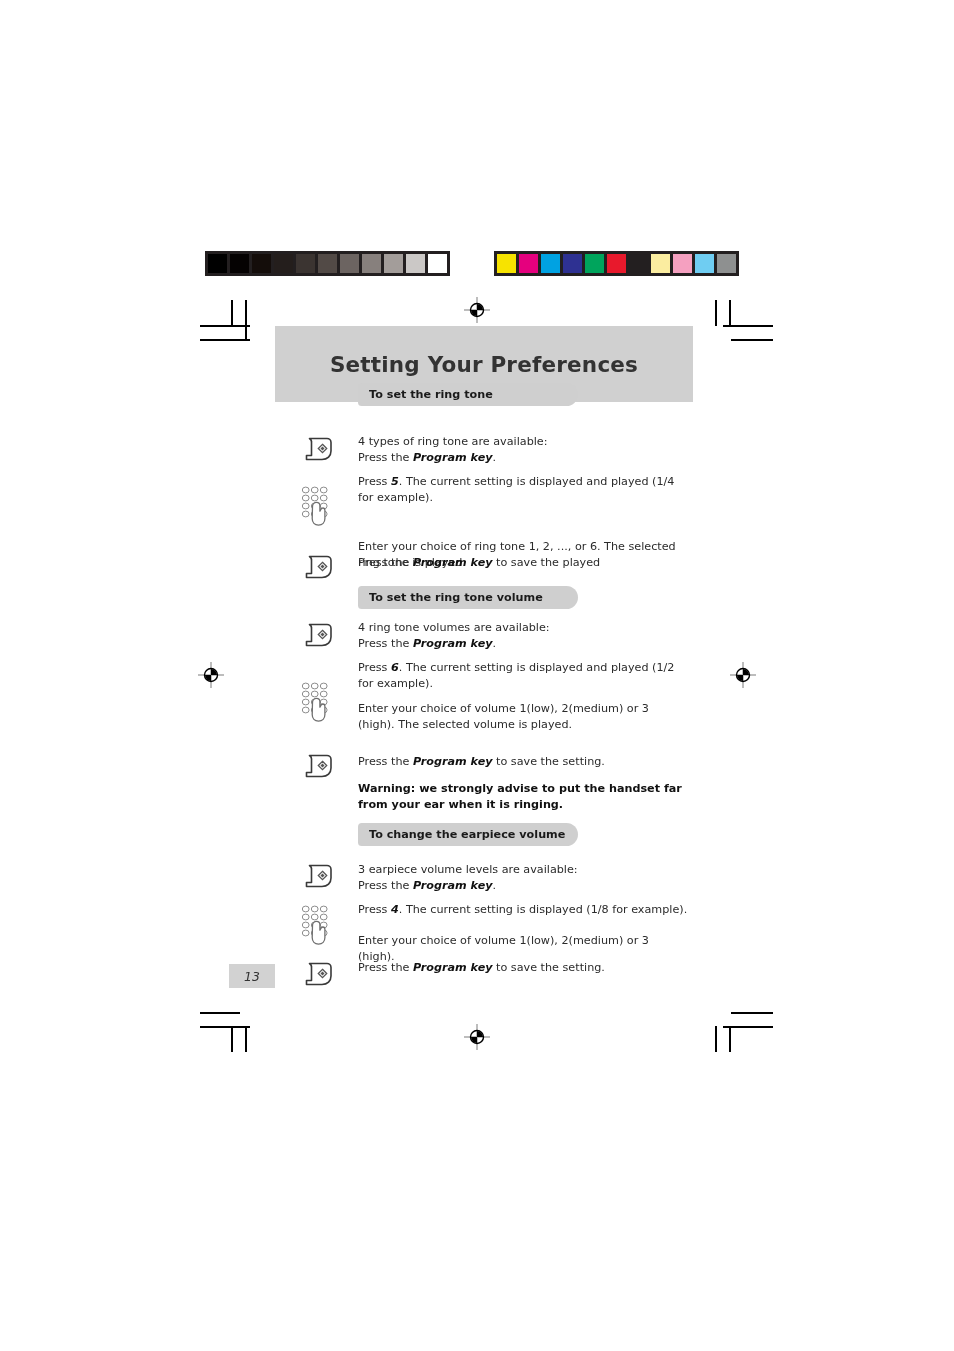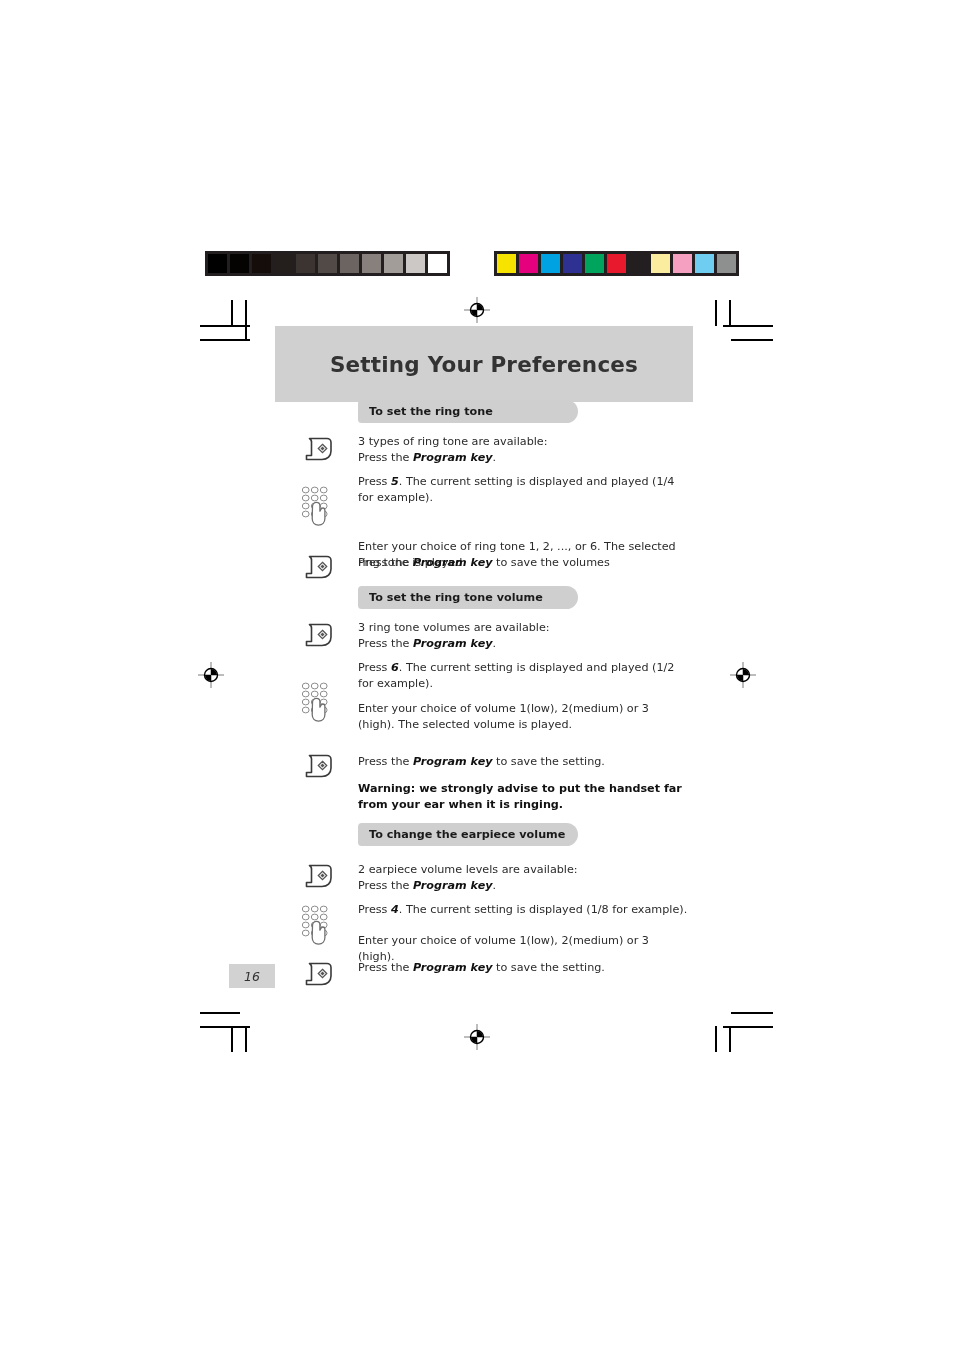--- a/index.html
+++ b/index.html
@@ -216,24 +216,24 @@
       <path d="M13 7 A6 6 0 0 1 19 13 L13 13 Z" fill="#000"></path>
       <path d="M13 19 A6 6 0 0 1 7 13 L13 13 Z" fill="#000"></path>
     </svg>
   </div>
 
   <div id="page-banner">
     <div class="banner-title">Setting Your Preferences</div>
   </div>
 
   <div id="content">
-      <div class="section" style="top: 400px;">
+      <div class="section" style="top: 383px;">
         <div class="section-pill">To set the ring tone</div>
       </div>
-      <div class="para" style="left: 358px; top: 434px;"><span>3 types of ring tone are available:</span><br><span>Press the </span><b>Program key</b><span>.</span></div>
+      <div class="para" style="left: 358px; top: 434px;"><span>4 types of ring tone are available:</span><br><span>Press the </span><b>Program key</b><span>.</span></div>
       <div class="icon-slot" style="left: 300px; top: 434px;">
         <svg width="38" height="32" viewBox="0 0 38 32">
     <path d="M9.5 4.5 H27 a4 4 0 0 1 4 4 V17 c0 5 -3.5 8.5 -9 8.5 H6.5 V21.5 H11.5 V9
              a4.5 4.5 0 0 0 -2 -4.5 Z" fill="#ffffff" stroke="#3a3a3a" stroke-width="1.6" stroke-linejoin="round"></path>
     <g transform="translate(22.5,14.5)">
       <path d="M0 -4.2 L4.2 0 L0 4.2 L-4.2 0 Z" fill="none" stroke="#555" stroke-width="1.3"></path>
       <path d="M0 -2 L2 0 L0 2 L-2 0 Z" fill="#555"></path>
     </g>
   </svg>
       </div>
@@ -251,35 +251,35 @@
           <ellipse cx="23.7" cy="22" rx="3.4" ry="2.9" fill="#ffffff" stroke="#8d8d8d" stroke-width="1"></ellipse>
           <ellipse cx="5.7" cy="30" rx="3.4" ry="2.9" fill="#ffffff" stroke="#8d8d8d" stroke-width="1"></ellipse>
           <ellipse cx="14.7" cy="30" rx="3.4" ry="2.9" fill="#ffffff" stroke="#8d8d8d" stroke-width="1"></ellipse>
           <ellipse cx="23.7" cy="30" rx="3.4" ry="2.9" fill="#ffffff" stroke="#8d8d8d" stroke-width="1"></ellipse>
     <path d="M12.5 22.5 c0 -2.6 2.1 -4.2 4 -4.2 c1.9 0 3.4 1.4 3.4 3.4
              l0 5.5 c0.6 -1.9 1.6 -3.2 3 -3.2 c1.2 0 2 0.9 2 2.3
              l0 8.2 c0 3.8 -2.6 6.6 -6.4 6.6 c-3.8 0 -6.3 -2.7 -6.3 -6.6 Z" fill="#ffffff" stroke="#6f6f6f" stroke-width="1.3" stroke-linejoin="round"></path>
   </svg>
       </div>
       <div class="para" style="left: 358px; top: 539px;"><span>Enter your choice of ring tone 1, 2, ..., or 6. The selected ring tone is played</span></div>
-      <div class="para" style="left: 358px; top: 555px;"><span>Press the </span><b>Program key</b><span> to save the volumes</span></div>
+      <div class="para" style="left: 358px; top: 555px;"><span>Press the </span><b>Program key</b><span> to save the played</span></div>
       <div class="icon-slot" style="left: 300px; top: 552px;">
         <svg width="38" height="32" viewBox="0 0 38 32">
     <path d="M9.5 4.5 H27 a4 4 0 0 1 4 4 V17 c0 5 -3.5 8.5 -9 8.5 H6.5 V21.5 H11.5 V9
              a4.5 4.5 0 0 0 -2 -4.5 Z" fill="#ffffff" stroke="#3a3a3a" stroke-width="1.6" stroke-linejoin="round"></path>
     <g transform="translate(22.5,14.5)">
       <path d="M0 -4.2 L4.2 0 L0 4.2 L-4.2 0 Z" fill="none" stroke="#555" stroke-width="1.3"></path>
       <path d="M0 -2 L2 0 L0 2 L-2 0 Z" fill="#555"></path>
     </g>
   </svg>
       </div>
       <div class="section" style="top: 586px;">
         <div class="section-pill">To set the ring tone volume</div>
       </div>
-      <div class="para" style="left: 358px; top: 620px;"><span>3 ring tone volumes are available:</span><br><span>Press the </span><b>Program key</b><span>.</span></div>
+      <div class="para" style="left: 358px; top: 620px;"><span>4 ring tone volumes are available:</span><br><span>Press the </span><b>Program key</b><span>.</span></div>
       <div class="icon-slot" style="left: 300px; top: 620px;">
         <svg width="38" height="32" viewBox="0 0 38 32">
     <path d="M9.5 4.5 H27 a4 4 0 0 1 4 4 V17 c0 5 -3.5 8.5 -9 8.5 H6.5 V21.5 H11.5 V9
              a4.5 4.5 0 0 0 -2 -4.5 Z" fill="#ffffff" stroke="#3a3a3a" stroke-width="1.6" stroke-linejoin="round"></path>
     <g transform="translate(22.5,14.5)">
       <path d="M0 -4.2 L4.2 0 L0 4.2 L-4.2 0 Z" fill="none" stroke="#555" stroke-width="1.3"></path>
       <path d="M0 -2 L2 0 L0 2 L-2 0 Z" fill="#555"></path>
     </g>
   </svg>
       </div>
@@ -312,21 +312,21 @@
     <g transform="translate(22.5,14.5)">
       <path d="M0 -4.2 L4.2 0 L0 4.2 L-4.2 0 Z" fill="none" stroke="#555" stroke-width="1.3"></path>
       <path d="M0 -2 L2 0 L0 2 L-2 0 Z" fill="#555"></path>
     </g>
   </svg>
       </div>
       <div class="para warn" style="left: 358px; top: 781px;"><span>Warning: we strongly advise to put the handset far from your ear when it is ringing.</span></div>
       <div class="section" style="top: 823px;">
         <div class="section-pill">To change the earpiece volume</div>
       </div>
-      <div class="para" style="left: 358px; top: 862px;"><span>2 earpiece volume levels are available:</span><br><span>Press the </span><b>Program key</b><span>.</span></div>
+      <div class="para" style="left: 358px; top: 862px;"><span>3 earpiece volume levels are available:</span><br><span>Press the </span><b>Program key</b><span>.</span></div>
       <div class="icon-slot" style="left: 300px; top: 861px;">
         <svg width="38" height="32" viewBox="0 0 38 32">
     <path d="M9.5 4.5 H27 a4 4 0 0 1 4 4 V17 c0 5 -3.5 8.5 -9 8.5 H6.5 V21.5 H11.5 V9
              a4.5 4.5 0 0 0 -2 -4.5 Z" fill="#ffffff" stroke="#3a3a3a" stroke-width="1.6" stroke-linejoin="round"></path>
     <g transform="translate(22.5,14.5)">
       <path d="M0 -4.2 L4.2 0 L0 4.2 L-4.2 0 Z" fill="none" stroke="#555" stroke-width="1.3"></path>
       <path d="M0 -2 L2 0 L0 2 L-2 0 Z" fill="#555"></path>
     </g>
   </svg>
       </div>
@@ -357,15 +357,15 @@
     <path d="M9.5 4.5 H27 a4 4 0 0 1 4 4 V17 c0 5 -3.5 8.5 -9 8.5 H6.5 V21.5 H11.5 V9
              a4.5 4.5 0 0 0 -2 -4.5 Z" fill="#ffffff" stroke="#3a3a3a" stroke-width="1.6" stroke-linejoin="round"></path>
     <g transform="translate(22.5,14.5)">
       <path d="M0 -4.2 L4.2 0 L0 4.2 L-4.2 0 Z" fill="none" stroke="#555" stroke-width="1.3"></path>
       <path d="M0 -2 L2 0 L0 2 L-2 0 Z" fill="#555"></path>
     </g>
   </svg>
       </div>
     </div>
 
-  <div id="page-number">16</div>
+  <div id="page-number">13</div>
 
 </div>
 
 </body></html>

